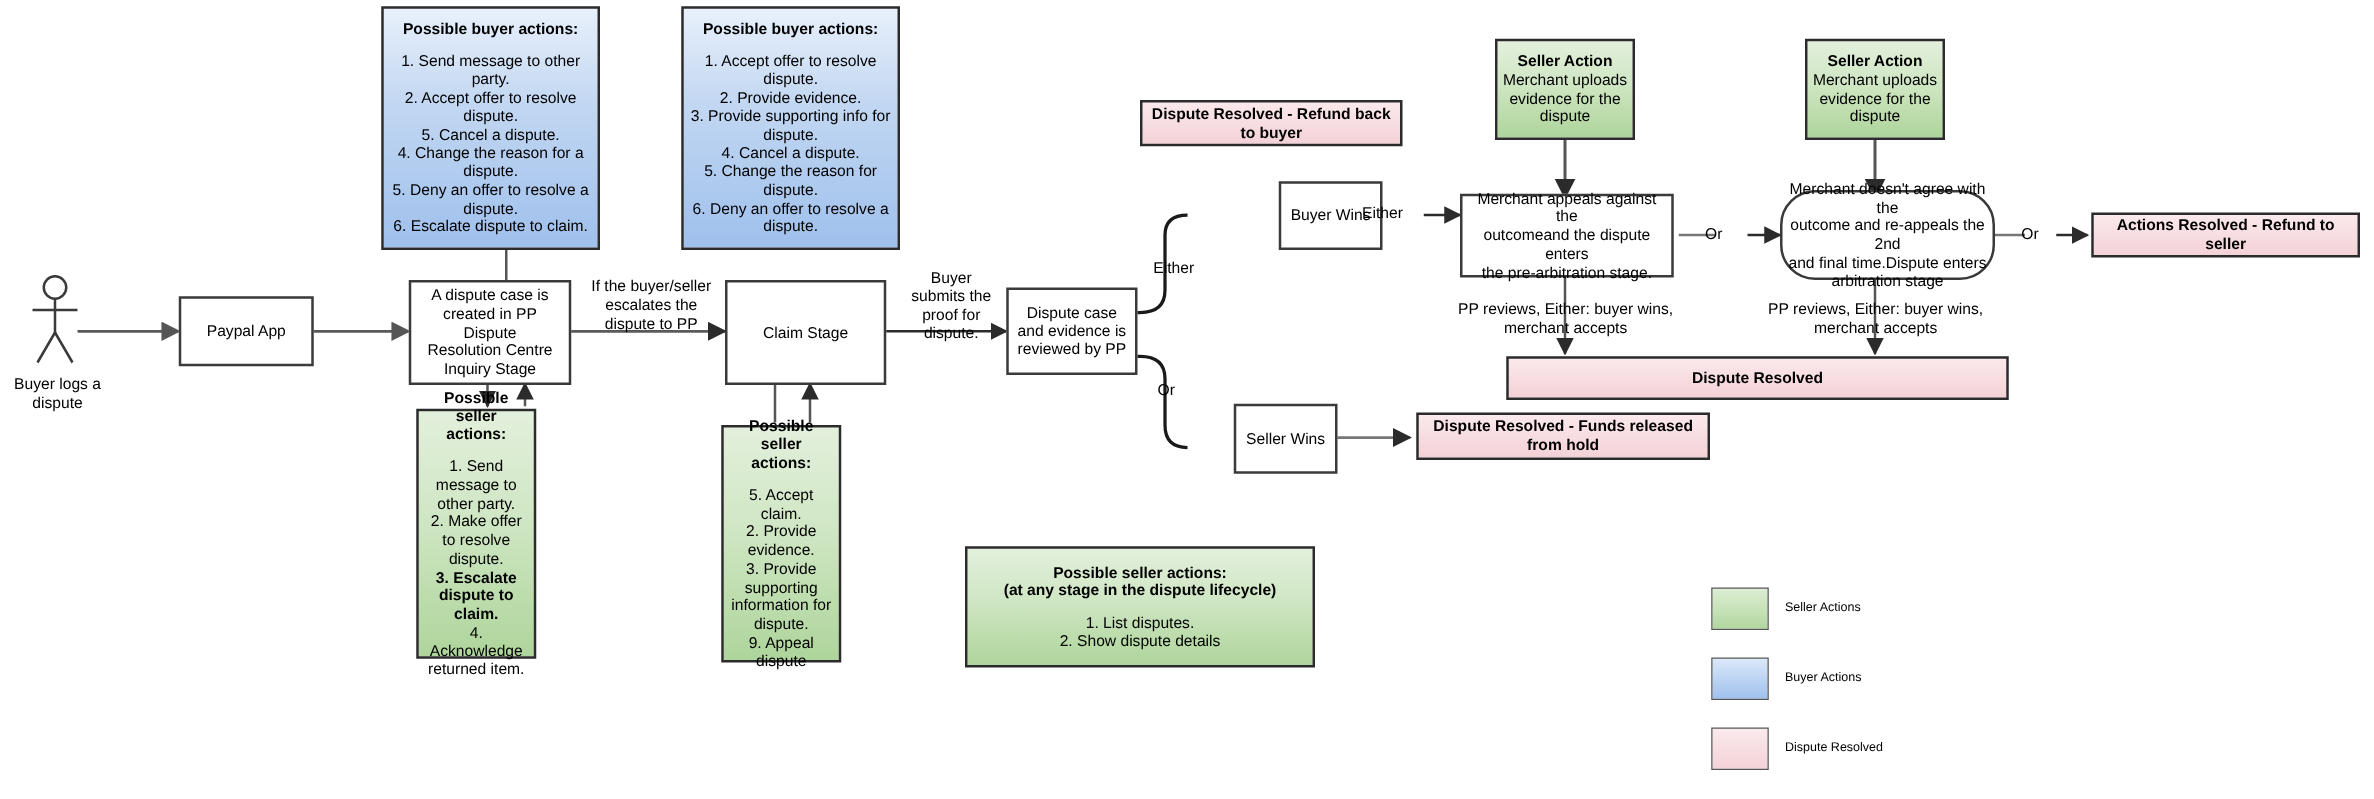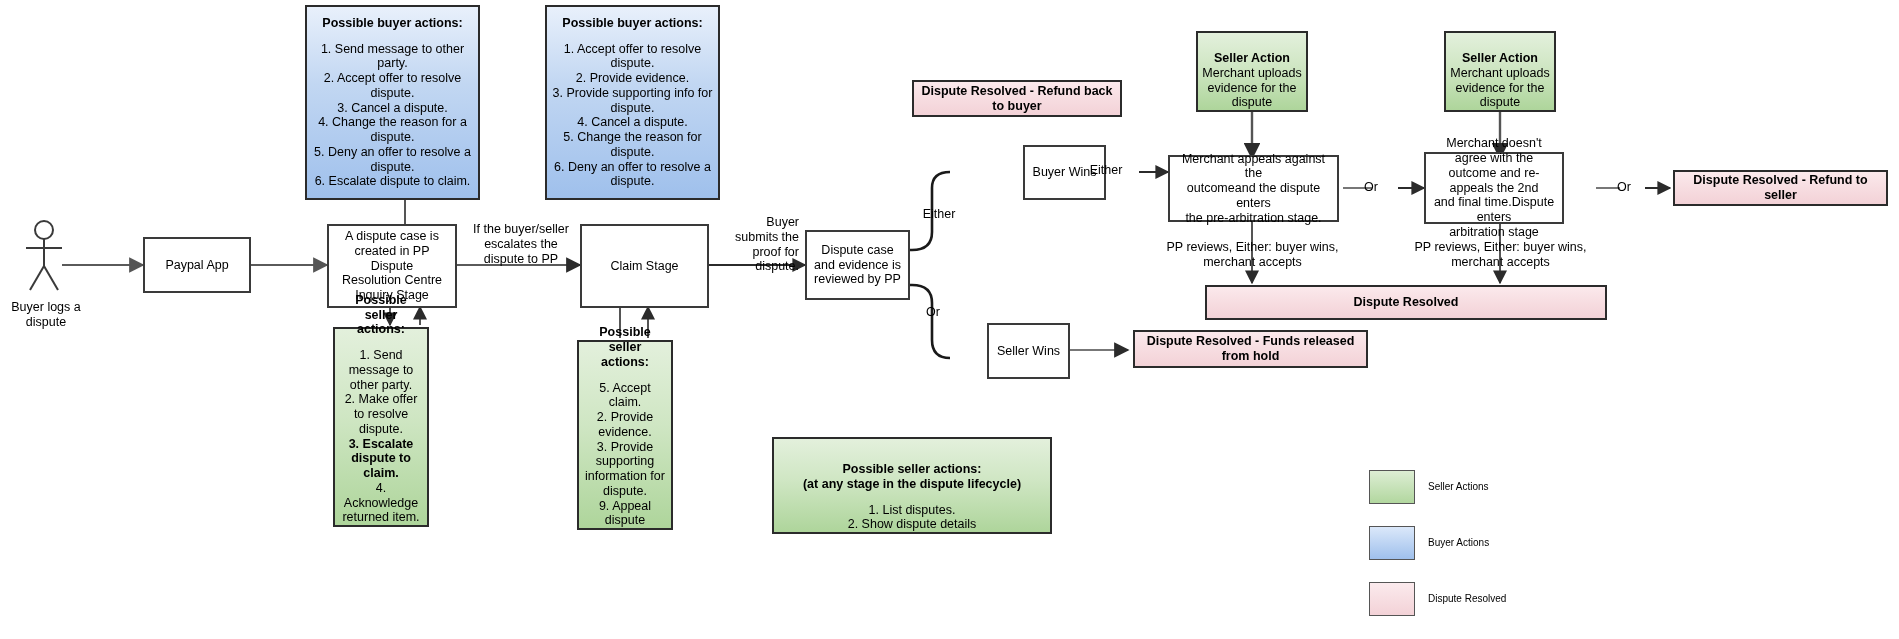--- a/index.html
+++ b/index.html
@@ -40,21 +40,20 @@
   .buyer {
     border: 2px solid #2b2b2b;
     background: linear-gradient(180deg, #e8f0fb 0%, #c2d7f2 40%, #9fc0ec 100%);
     font-size: 12.5px;
   }
   
   .seller {
     border: 2px solid #2b2b2b;
     background: linear-gradient(180deg, #e3f0dc 0%, #cfe6c3 45%, #aed59b 100%);
     font-size: 12.5px;
-    align-items: flex-end;
   }
   
   .resolved {
     border: 2px solid #2b2b2b;
     background: linear-gradient(180deg, #fbe9ec 0%, #f7dde1 50%, #f3d2d7 100%);
     font-size: 12.5px;
     font-weight: bold;
   }
 
   .title-line { font-weight: bold; }
@@ -164,21 +163,21 @@
   </svg>
   <div class="stick-label" style="left:0px;top:300px;width:92px;white-space:pre-line;">Buyer logs a
 dispute</div>
 
   <div class="node buyer" style="left:305px;top:5px;width:175px;height:195px;">
     <div class="inner">
       <div class="title-line">Possible buyer actions:</div>
       <div class="spacer"></div>
       <div>1. Send message to other party.</div>
       <div>2. Accept offer to resolve dispute.</div>
-      <div>3. Cancel a dispute.</div>
+      <div>5. Cancel a dispute.</div>
       <div>4. Change the reason for a dispute.</div>
       <div>5. Deny an offer to resolve a dispute.</div>
       <div>6. Escalate dispute to claim.</div>
     </div>
   </div>
 
   <div class="node buyer" style="left:545px;top:5px;width:175px;height:195px;">
     <div class="inner">
       <div class="title-line">Possible buyer actions:</div>
       <div class="spacer"></div>
@@ -219,21 +218,21 @@
   <div class="node proc" style="left:987px;top:323px;width:83px;height:56px;">
     <div class="inner">Seller Wins</div>
   </div>
 
   <div class="node proc" style="left:1168px;top:155px;width:171px;height:67px;">
     <div class="inner" style="white-space:pre-line;">Merchant appeals against the
 outcomeand the dispute enters
 the pre-arbitration stage.</div>
   </div>
 
-  <div class="node proc" style="left:1424px;top:152px;width:140px;height:72px;">
+  <div class="node proc" style="left:1424px;top:152px;width:172px;height:72px;border-radius:28px;">
     <div class="inner" style="white-space:pre-line;">Merchant doesn't agree with the
 outcome and re-appeals the 2nd
 and final time.Dispute enters
 arbitration stage</div>
   </div>
 
   <div class="node seller" style="left:333px;top:327px;width:96px;height:200px;">
     <div class="inner">
       <div class="title-line">Possible seller actions:</div>
       <div class="spacer"></div>
@@ -285,32 +284,32 @@
 
   <div class="node resolved" style="left:912px;top:80px;width:210px;height:37px;">
     <div class="inner">Dispute Resolved - Refund back to buyer</div>
   </div>
 
   <div class="node resolved" style="left:1133px;top:330px;width:235px;height:38px;justify-content:center;">
     <div class="inner">Dispute Resolved - Funds released from hold</div>
   </div>
 
   <div class="node resolved" style="left:1673px;top:170px;width:215px;height:36px;">
-    <div class="inner">Dispute Resolved - Refund to seller</div>
+    <div class="inner">Actions Resolved - Refund to seller</div>
   </div>
 
   <div class="node resolved" style="left:1205px;top:285px;width:402px;height:35px;">
     <div class="inner">Dispute Resolved</div>
   </div>
 
   <div class="label" style="left:462px;top:222px;width:118px;">If the buyer/seller
 escalates the
 dispute to PP</div>
 
-  <div class="label" style="left:723px;top:215px;width:76px;text-align:right;">Buyer
+  <div class="label" style="left:723px;top:215px;width:76px;">Buyer
 submits the
 proof for
 dispute.</div>
 
   <div class="label" style="left:916px;top:207px;width:46px;">Either</div>
 
   <div class="label" style="left:918px;top:305px;width:30px;">Or</div>
 
   <div class="label" style="left:1083px;top:163px;width:46px;">Either</div>
 

